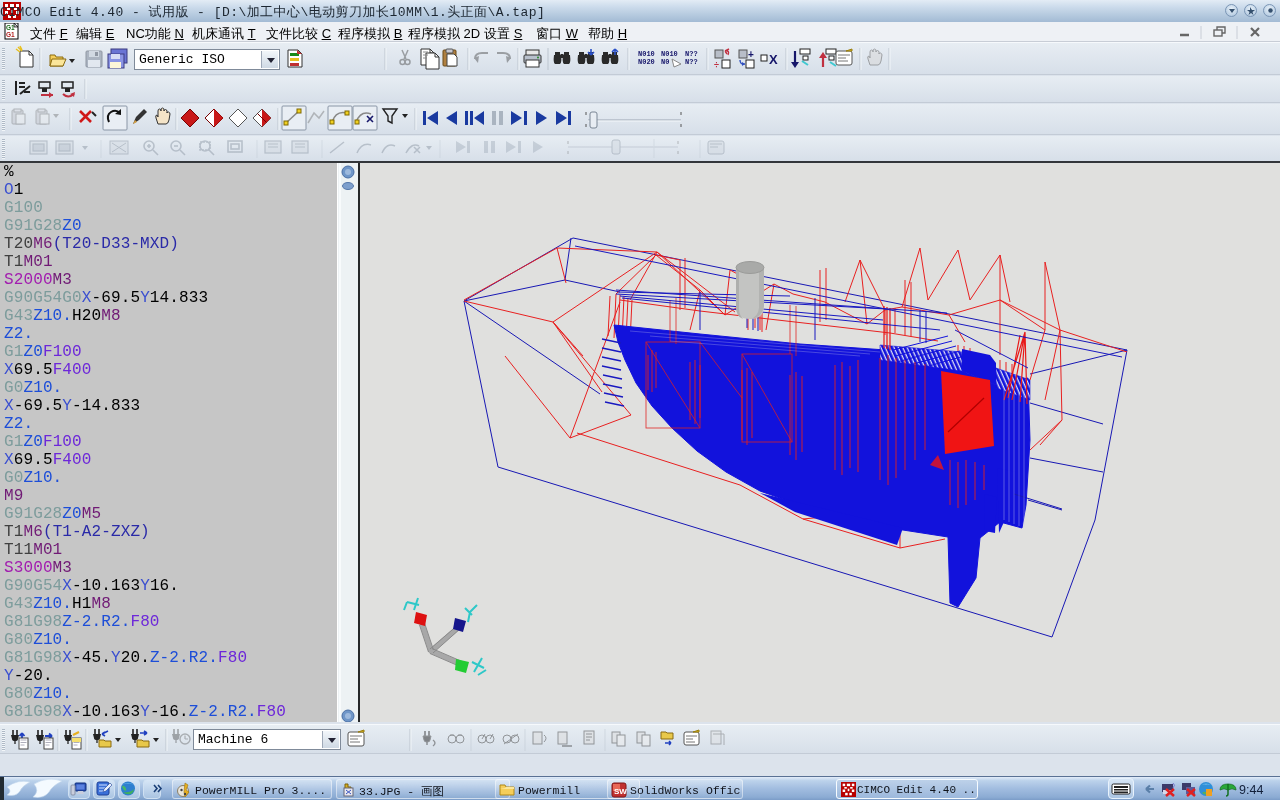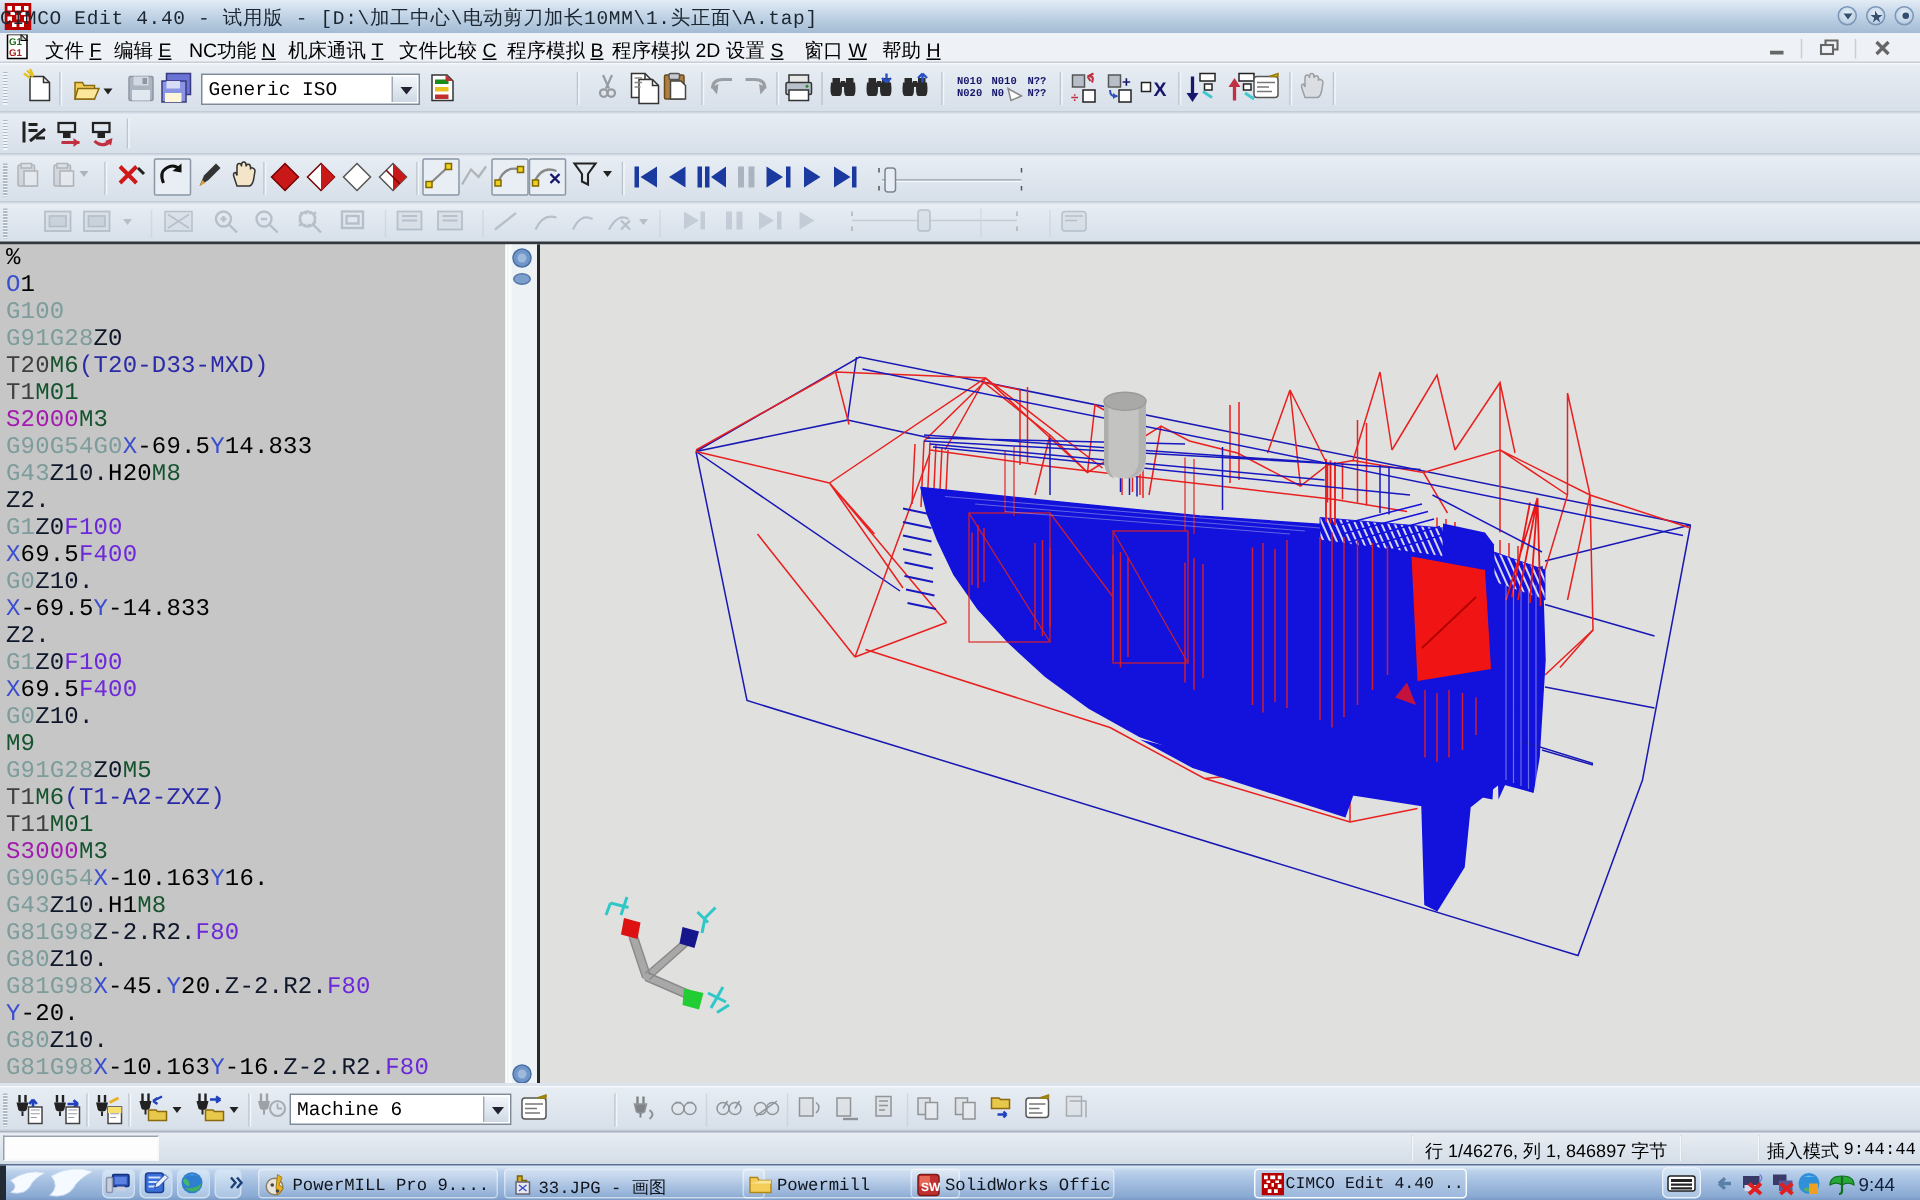--- a/index.html
+++ b/index.html
@@ -32,22 +32,22 @@
 .combo .btn:after{content:"";position:absolute;left:5px;top:7px;border:4px solid transparent;border-top:5px solid #223}
 
 #main{position:absolute;left:0;top:163px;width:1280px;height:559px}
 #code{position:absolute;left:0;top:0;width:337px;height:559px;background:#c6c6c6;
  font-family:"Liberation Mono",monospace;font-size:16px;line-height:18px;letter-spacing:0.12px;
  white-space:pre;color:#000;padding-left:4px;overflow:hidden}
 #vsb{position:absolute;left:337px;top:0;width:21px;height:559px;background:#eef3f5;
  border-left:1px solid #fff}
 #gfxborder{position:absolute;left:358px;top:0;width:2px;height:559px;background:#26282a}
 #gfx{position:absolute;left:360px;top:0;width:920px;height:559px;background:#e0e0de}
-.g{color:#7d9c9c}.x{color:#3a4fd0}.z{color:#0f172a}.f{color:#6d28d9}
-.m{color:#14532d}.t{color:#404040}.s{color:#a21caf}.c{color:#2a2aa8}
+.g{color:#7d9c9c}.x{color:#3a4fd0}.z{color:#1d4ed8}.f{color:#6d28d9}
+.m{color:#701a75}.t{color:#404040}.s{color:#a21caf}.c{color:#2a2aa8}
 
 #statusbar{position:absolute;left:0;top:754px;width:1280px;height:22px;
  background:linear-gradient(180deg,#e8edf3,#d4dde7);border-top:1px solid #aab4c0;font-size:12px;color:#000}
 .sunk{position:absolute;border:1px solid;border-color:#98a2ae #f4f8fb #f4f8fb #98a2ae}
 
 #taskbar{position:absolute;left:0;top:776px;width:1280px;height:24px;
  background:linear-gradient(180deg,#e2ecf9 0%,#bcd2eb 16%,#a2bde0 50%,#8babd3 88%,#7b9cc8 100%);
  border-top:1px solid #5a7194}
 .qlbtn{position:absolute;top:2px;width:22px;height:20px;border-radius:4px;
  border:1px solid #cfe0f2;background:linear-gradient(180deg,#d7e6f6,#aac4e2)}
@@ -809,29 +809,20 @@
             <rect x="1" y="1" width="10" height="13" fill="#ddd" stroke="#444"></rect>
             <path d="M3 4 L14 4 L14 15" stroke="#444" fill="none"></path>
           </g>
     </svg></div>
     <div class="combo" style="left:193px;top:4px;width:148px;height:21px">
       <span class="txt">Machine 6</span>
         <span class="btn"></span>
     </div>
   </div>
 
-  <div id="statusbar">
-    <div class="sunk" style="left:2px;top:2px;width:104px;height:17px;background:#fdfdfd"></div>
-    <span style="position:absolute;left:950px;top:4px;white-space:pre">行 1/46276, 列 1, 846897 字节</span>
-    <div style="position:absolute;left:1120px;top:2px;width:1px;height:17px;background:#98a2ae;border-right:1px solid #f4f8fb"></div>
-    <div style="position:absolute;left:941px;top:2px;width:1px;height:17px;background:#98a2ae;border-right:1px solid #f4f8fb"></div>
-    <span style="position:absolute;left:1178px;top:4px">插入模式</span>
-    <div style="position:absolute;left:1172px;top:2px;width:1px;height:17px;background:#98a2ae;border-right:1px solid #f4f8fb"></div>
-    <span style="position:absolute;left:1229px;top:5px;font-family:'Liberation Mono',monospace;font-size:11.5px">9:44:44</span>
-  </div>
 
   <div id="taskbar">
     <div style="position:absolute;left:0;top:0;width:4px;height:24px;background:#222b33"></div>
     <svg style="position:absolute;left:6px;top:1px" width="58" height="22" viewBox="0 0 58 22">
       <path d="M1 9 Q12 1 24 4 Q16 8 14 13 Q10 19 1 17 Q7 13 1 9 Z" fill="#f4faff" stroke="#c4d8ec" stroke-width=".6"></path>
       <path d="M28 6 Q42 -2 56 3 Q46 8 43 14 Q38 21 27 19 Q34 13 28 6 Z" fill="#f4faff" stroke="#c4d8ec" stroke-width=".6"></path>
     </svg>
     <div class="qlbtn" style="left:68px"></div>
     <div class="qlbtn" style="left:93px"></div>
     <div class="qlbtn" style="left:118px"></div>
@@ -855,21 +846,21 @@
       <path d="M86 6 L89 9.5 L86 13 M90 6 L93 9.5 L90 13" stroke="#1b3f77" stroke-width="1.6" fill="none"></path>
     </svg>
 
     <div class="taskbtn" style="left:172px;width:160px">
       <svg style="position:absolute;left:3px;top:2px" width="16" height="16" viewBox="0 0 16 16">
         <circle cx="7" cy="9" r="5.5" fill="#e8e4da" stroke="#8a7f66"></circle>
         <path d="M9 1 L12 3 L10 8 L13 10 L9 15 L8 10 Z" fill="#e8b020" stroke="#9a7410" stroke-width=".6"></path>
         <circle cx="5.5" cy="8" r="1.2" fill="#444"></circle>
           <circle cx="9" cy="12" r="1.2" fill="#444"></circle>
       </svg>
-      <span class="lbl">PowerMILL Pro 9....</span>
+      <span class="lbl">PowerMILL Pro 3....</span>
     </div>
     <div class="taskbtn" style="left:336px;width:174px">
       <svg style="position:absolute;left:3px;top:2px" width="16" height="16" viewBox="0 0 16 16">
         <path d="M5 2 L8 2 L8 5 L11 5 L11 8 L5 8 Z" fill="#d8b020" stroke="#7c6008"></path>
         <rect x="4" y="6" width="9" height="8" fill="#e8e8f0" stroke="#667"></rect>
         <path d="M6 8 L11 12 M11 8 L6 12" stroke="#3a55c0"></path>
       </svg>
       <span class="lbl">33.JPG - 画图</span>
     </div>
     <div class="taskbtn" style="left:495px;width:145px">

